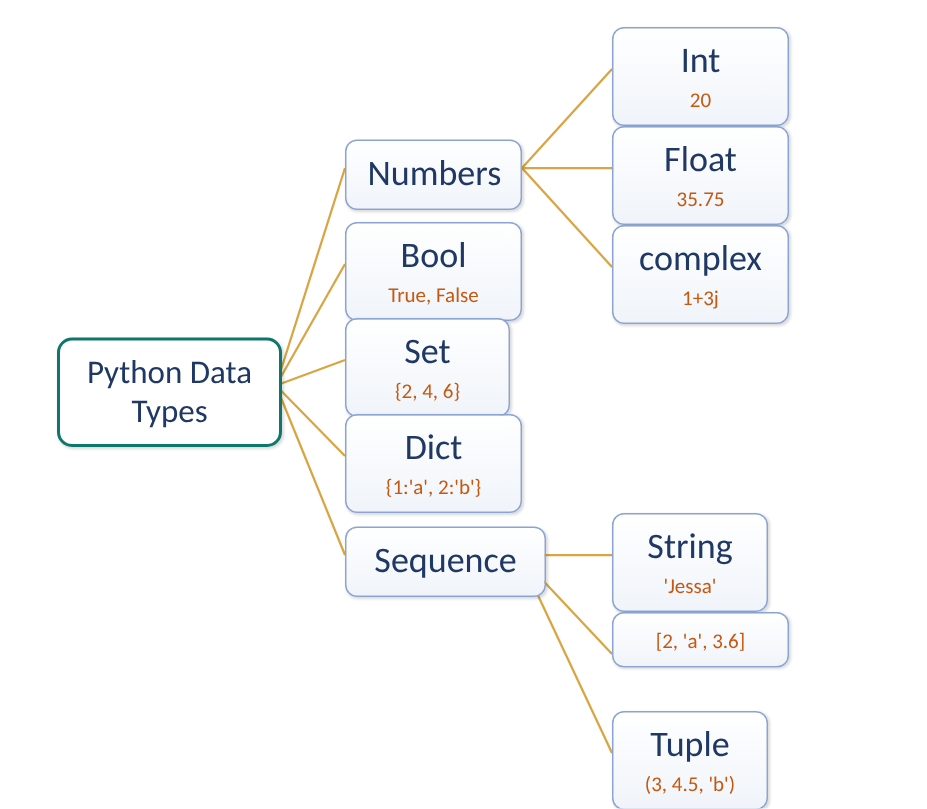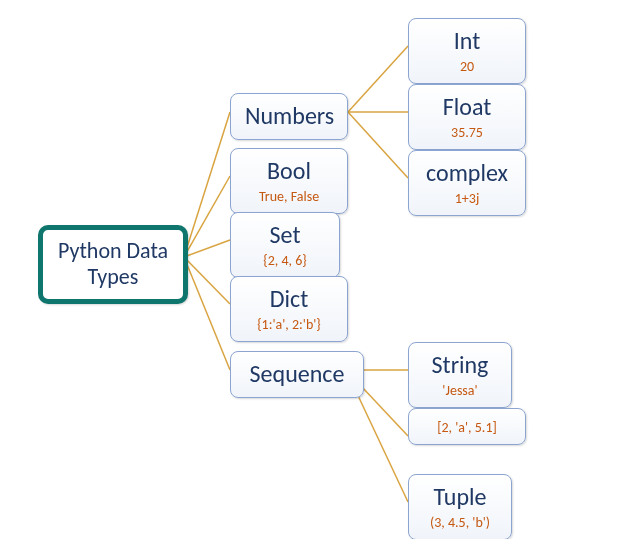--- a/index.html
+++ b/index.html
@@ -13,21 +13,21 @@
     .node {
       position: absolute;
       background: linear-gradient(to bottom, #ffffff, #f0f4fa);
       border: 1px solid #8ba4d0;
       border-radius: 8px;
       padding: 8px 14px;
       text-align: center;
       box-shadow: 1px 1px 2px rgba(0,0,0,0.15);
     }
     .root {
-      border: 5px solid #0f766e;
+      border: 2px solid #0f766e;
       border-radius: 10px;
       font-size: 22px;
       color: #1f3864;
       background: #fff;
       line-height: 1.2;
     }
     .title {
       color: #1f3864;
       font-size: 24px;
       line-height: 1.2;
@@ -102,18 +102,18 @@
 <div class="node" style="left:408px; top:150px; width:118px;">
   <div class="title">complex</div>
   <div class="example">1+3j</div>
 </div>
 
 <div class="node" style="left:408px; top:342px; width:104px;">
   <div class="title">String</div>
   <div class="example">'Jessa'</div>
 </div>
 <div class="node" style="left:408px; top:408px; width:118px;">
-  <div class="example">[2, 'a', 5.1]</div>
+  <div class="example">[2, 'a', 3.6]</div>
 </div>
 <div class="node" style="left:408px; top:474px; width:104px;">
   <div class="title">Tuple</div>
   <div class="example">(3, 4.5, 'b')</div>
 </div>
 
 </body></html>

